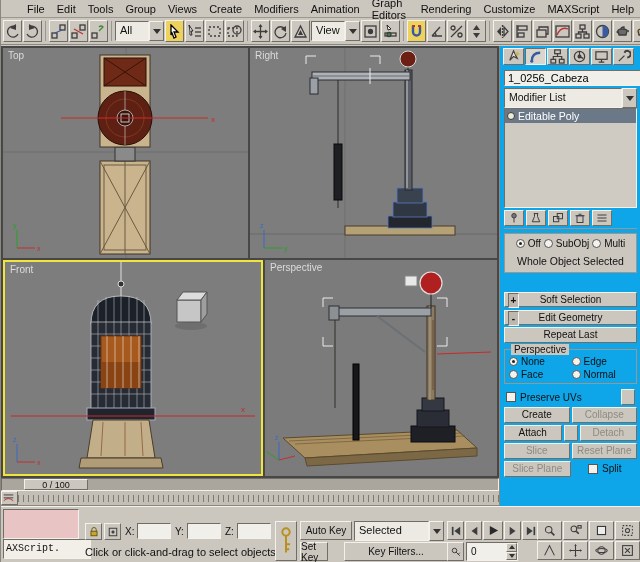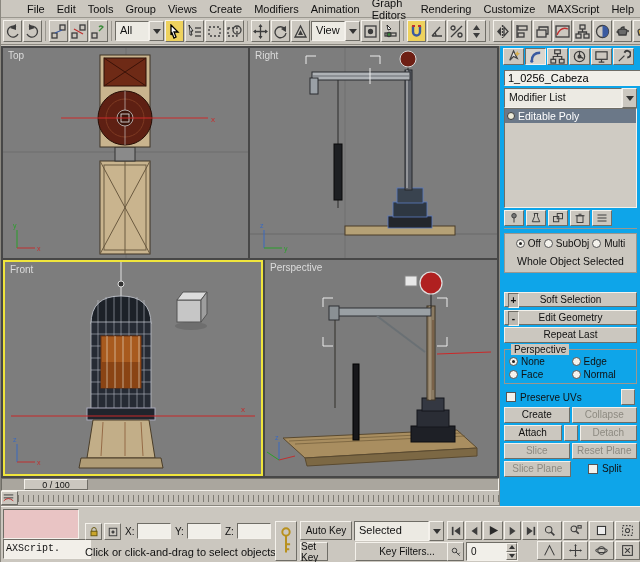--- a/index.html
+++ b/index.html
@@ -669,21 +669,21 @@
     </div>
     <div class="abs sbtn raised" style="left:299px;top:14px;width:52px;height:19px">Auto Key</div>
     <div class="abs sbtn raised" style="left:299px;top:35px;width:28px;height:19px">Set Key</div>
 
     <div class="abs tbcombo" style="left:353px;top:14px;width:90px">
       <div class="combotext" style="flex:1">Selected</div>
       <div class="combobtn raised">
           <div class="arr"></div>
         </div>
     </div>
-    <div class="abs sbtn raised" style="left:354px;top:35px;width:104px;height:19px">Key Filters...</div>
+    <div class="abs sbtn raised" style="left:343px;top:35px;width:104px;height:19px">Key Filters...</div>
 
     <div class="abs sbtn raised" style="left:446px;top:14px;width:17px;height:19px">
         <svg class="i" viewBox="0 0 12 12" style="width:10px;height:10px">
           <path d="M2 1 V11" stroke-width="2"></path>
           <path d="M11 1 L4 6 L11 11 Z" fill="#3d3d3d" stroke="none"></path>
         </svg>
       </div>
     <div class="abs sbtn raised" style="left:464px;top:14px;width:17px;height:19px">
         <svg class="i" viewBox="0 0 12 12" style="width:10px;height:10px">
           <path d="M10 1 L3 6 L10 11 Z" fill="#3d3d3d" stroke="none"></path>

